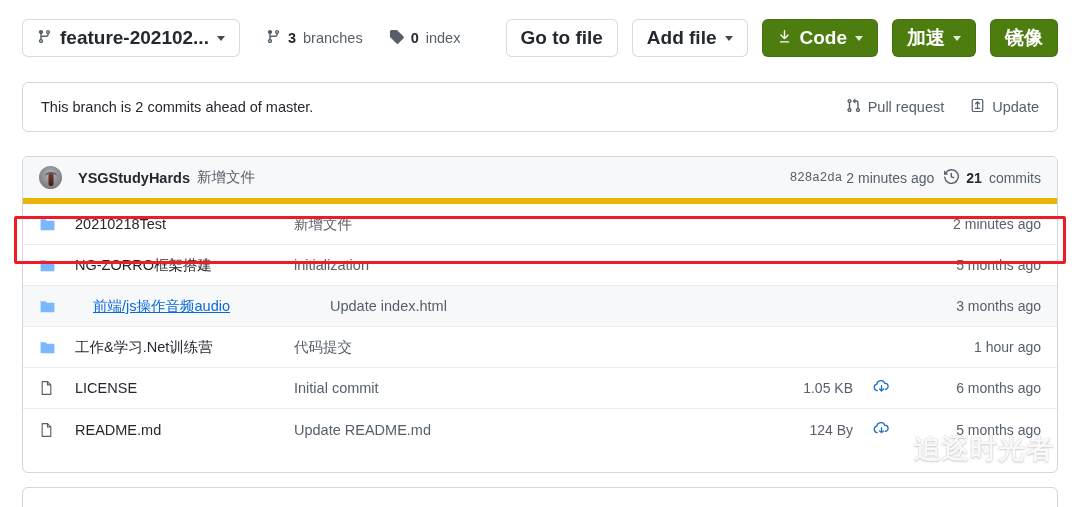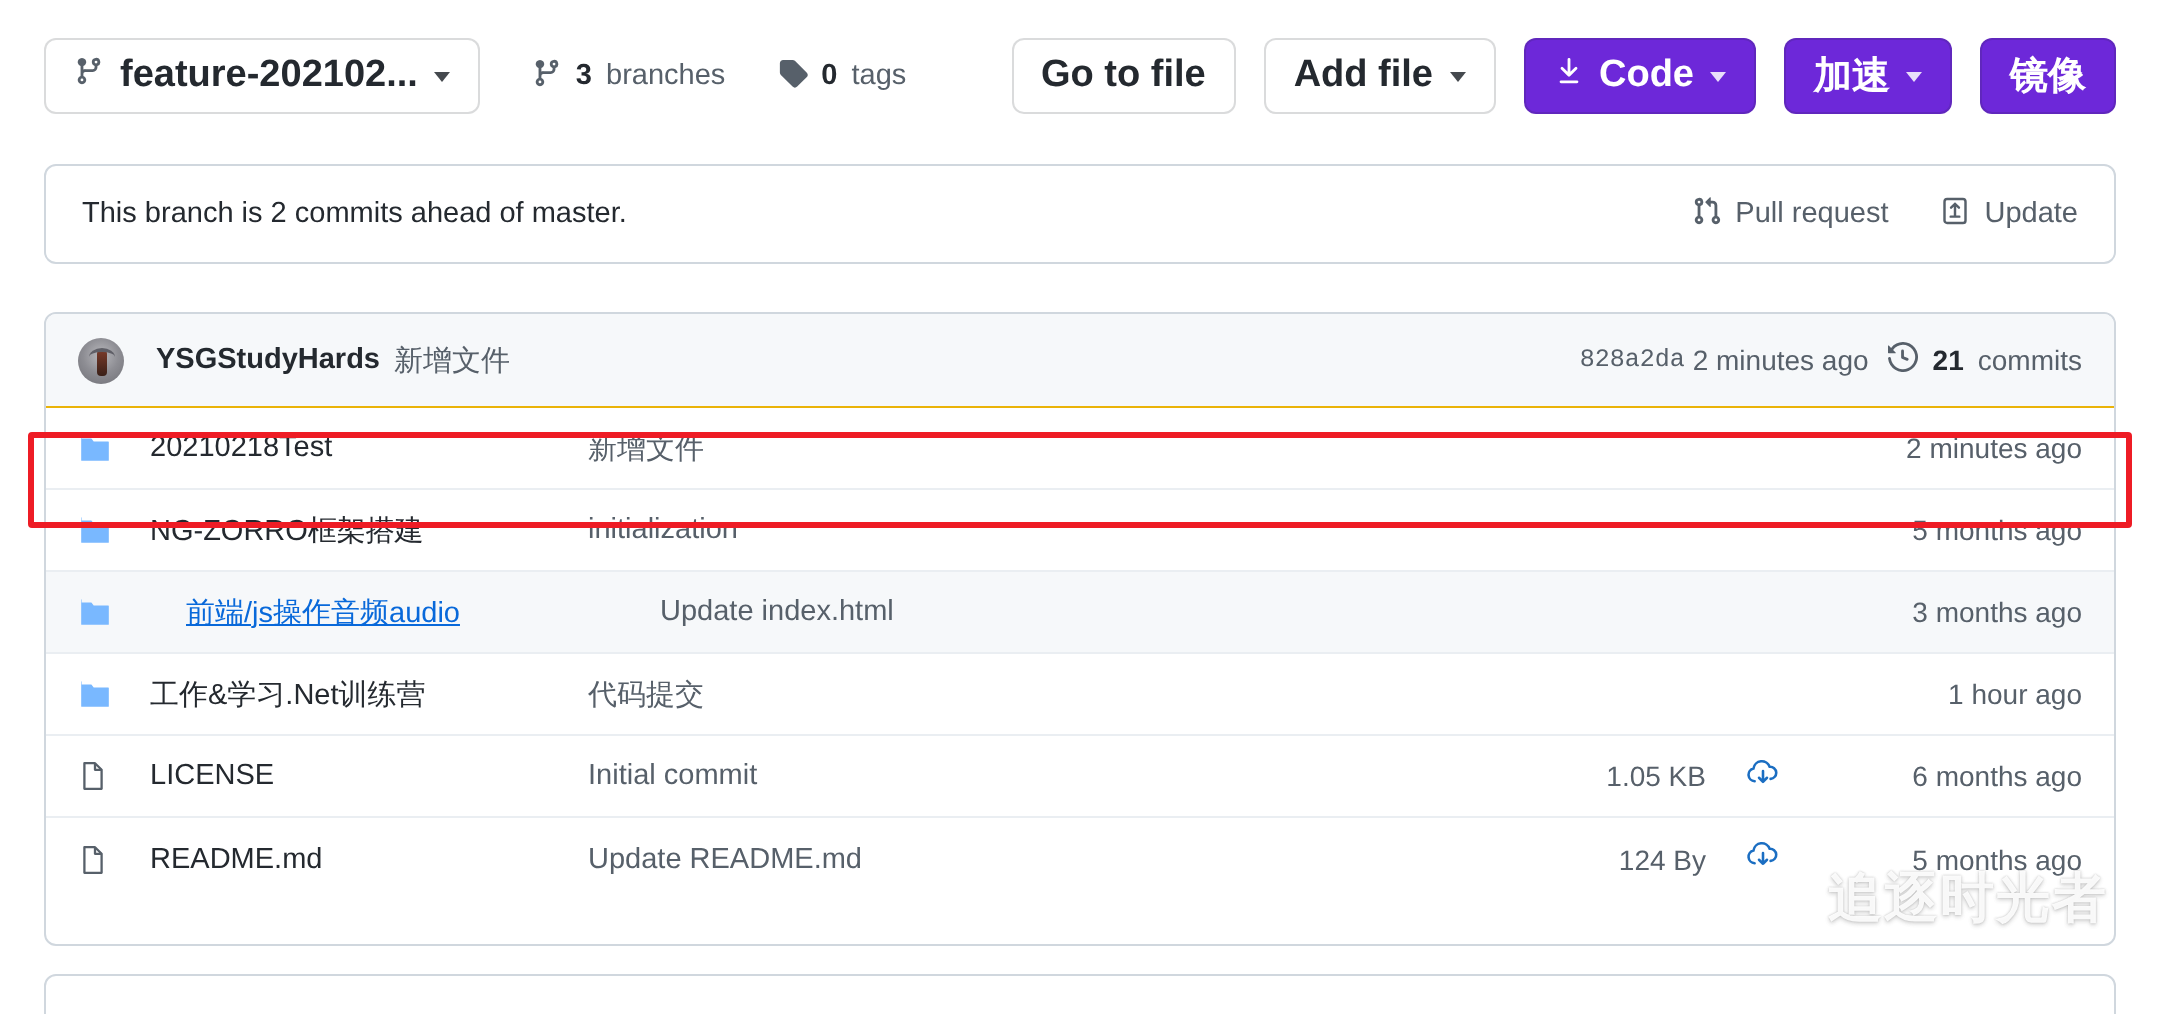--- a/index.html
+++ b/index.html
@@ -26,21 +26,21 @@
     border: 1px solid rgba(27,31,36,0.16);
     border-radius: 6px;
     background: #f6f8fa;
     display: inline-flex; align-items: center; gap: 8px;
     padding: 0 14px;
     font-size: 19px; font-weight: 600; color: #24292f;
     cursor: pointer; white-space: nowrap;
   }
   .btn-white { background: #ffffff; }
   .btn-green {
-    background: #6d28d9; border: 1px solid rgba(27,31,36,0.15);
+    background: #4d7c0f; border: 1px solid rgba(27,31,36,0.15);
     color: #ffffff;
   }
   .branch-btn { min-width: 182px; justify-content: flex-start; }
   .branch-name { flex: 1; overflow: hidden; }
   .caret {
     width: 0; height: 0;
     border-left: 4.5px solid transparent;
     border-right: 4.5px solid transparent;
     border-top: 5px solid currentColor;
     display: inline-block;
@@ -77,21 +77,21 @@
     position: absolute;
     left: 22px; top: 156px;
     width: 1036px; height: 317px;
     border: 1px solid #d0d7de; border-radius: 6px;
     background: #ffffff;
     overflow: hidden;
   }
   .commit-header {
     height: 47px;
     background: #f6f8fa;
-    border-bottom: 1px solid #eab308;
+    border-bottom: 6px solid #eab308;
     display: flex; align-items: center;
     padding: 0 16px;
   }
   .avatar {
     width: 23px; height: 23px; border-radius: 50%;
     background: radial-gradient(circle at 50% 38%, #b9b9bd 0%, #8e8e94 48%, #6e6e74 100%);
     position: relative; overflow: hidden; flex: none;
   }
   .avatar::before {
     content: ""; position: absolute;
@@ -195,21 +195,21 @@
     <span>branches</span>
   </div>
 
   <div class="meta-link">
     <span>
       <svg width="15" height="15" viewBox="0 0 16 16" fill="#57606a" aria-hidden="true">
         <path d="M2.5 7.775V2.75a.25.25 0 01.25-.25h5.025a.25.25 0 01.177.073l6.25 6.25a.25.25 0 010 .354l-5.025 5.025a.25.25 0 01-.354 0l-6.25-6.25a.25.25 0 01-.073-.177zm-1.5 0V2.75C1 1.784 1.784 1 2.75 1h5.025c.464 0 .91.184 1.238.513l6.25 6.25a1.75 1.75 0 010 2.474l-5.026 5.026a1.75 1.75 0 01-2.474 0l-6.25-6.25A1.75 1.75 0 011 7.775zM6 5a1 1 0 100 2 1 1 0 000-2z"></path>
       </svg>
     </span>
     <b>0</b>
-    <span>tags</span>
+    <span>index</span>
   </div>
 
   <div class="spacer"></div>
 
   <button class="btn btn-white">Go to file</button>
 
   <button class="btn btn-white">
     <span>Add file</span>
     <span class="caret"></span>
   </button>

